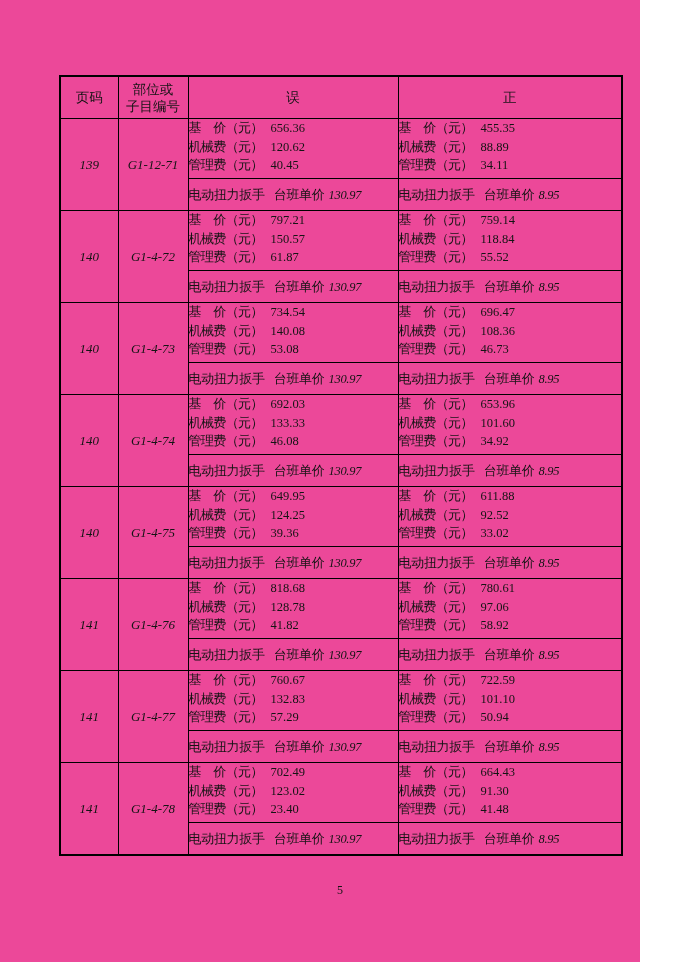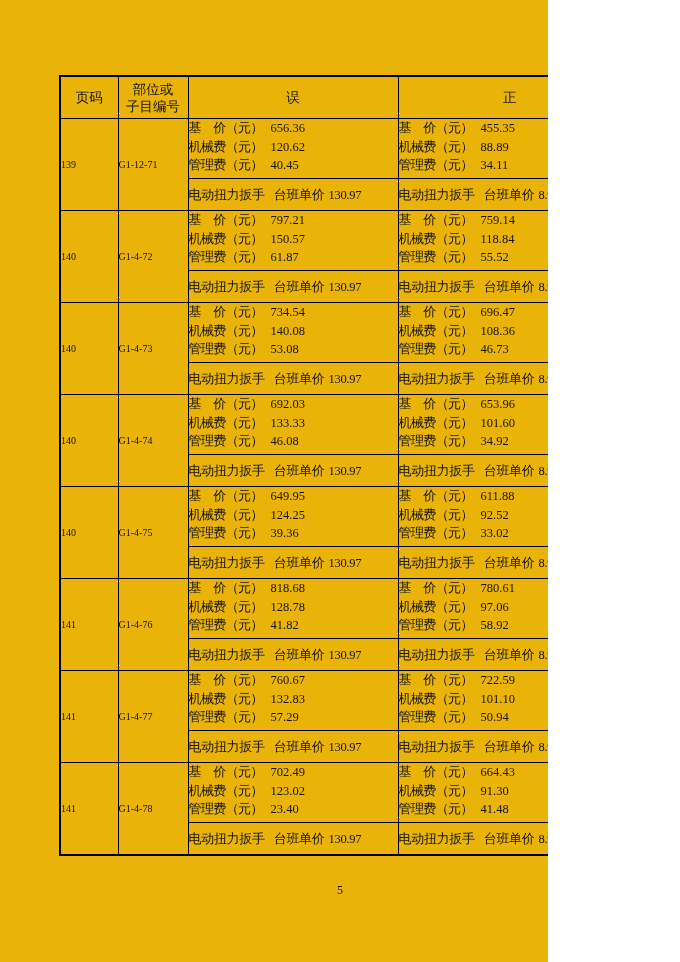--- a/index.html
+++ b/index.html
@@ -1,55 +1,55 @@
 <!DOCTYPE html>
 <html><head>
 <meta charset="utf-8">
 <style>
   html,body{margin:0;padding:0;}
   body{background:#ffffff;}
   .page{
-    position:relative;width:548px;height:962px;background:#eab308;
+    position:relative;width:640px;height:962px;background:#ec4899;
     color:#141414;font-family:"Liberation Serif","DejaVu Serif",serif;
     overflow:hidden;
   }
   table.errata{
     position:absolute;left:59px;top:75px;width:562px;
     border-collapse:collapse;table-layout:fixed;
     border:2px solid #000;
   }
   table.errata td,table.errata th{
     border:1px solid #000;padding:0;
   }
   col.c-page{width:58px;}
   col.c-item{width:70px;}
   col.c-wrong{width:210px;}
   col.c-right{width:224px;}
   thead th{
     height:41px;font-weight:normal;font-size:13.5px;
     text-align:center;vertical-align:middle;line-height:17px;
   }
   td.cell-page,td.cell-item{
-    text-align:left;vertical-align:middle;font-size:10px;
+    text-align:center;vertical-align:middle;font-size:13px;font-style:italic;
   }
   td.cell-detail{
     vertical-align:top;height:59px;padding:4px 0 0 9px;
   }
   .fee-line{
     display:flex;line-height:18.5px;font-size:13px;white-space:nowrap;
   }
   .fee-label{width:82px;letter-spacing:-0.6px;}
   .fee-value{width:42px;text-align:left;font-size:12.5px;}
   td.cell-wrench{
     height:31px;vertical-align:middle;padding-left:9px;
     font-size:13px;white-space:nowrap;letter-spacing:-0.3px;
   }
   .wrench-gap{display:inline-block;width:9px;}
   .num-gap{display:inline-block;width:4px;}
-  .shift-value{font-size:12.5px;}
+  .shift-value{font-size:12.5px;font-style:italic;}
   .footer{
     position:absolute;left:0;top:883px;width:680px;
     text-align:center;font-size:12px;
   }
 </style>
 </head>
 <body>
 
 <div class="page">
 

